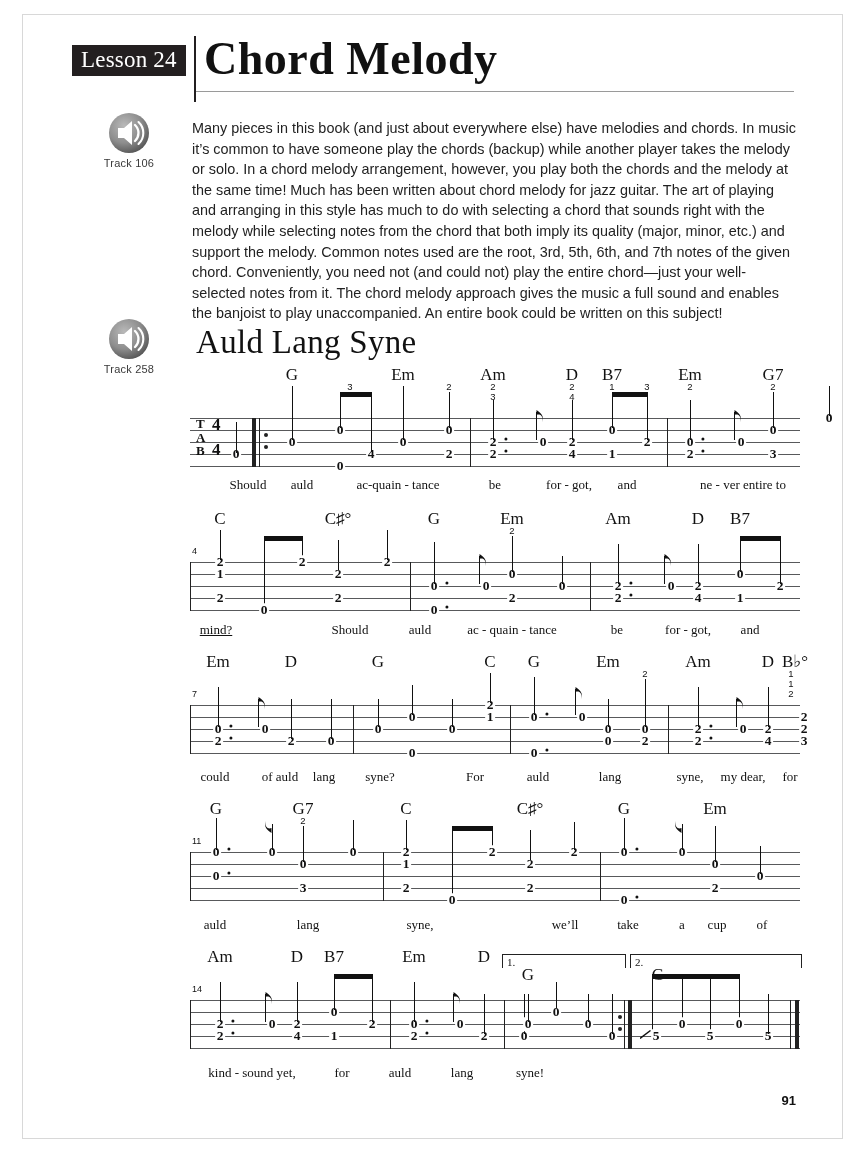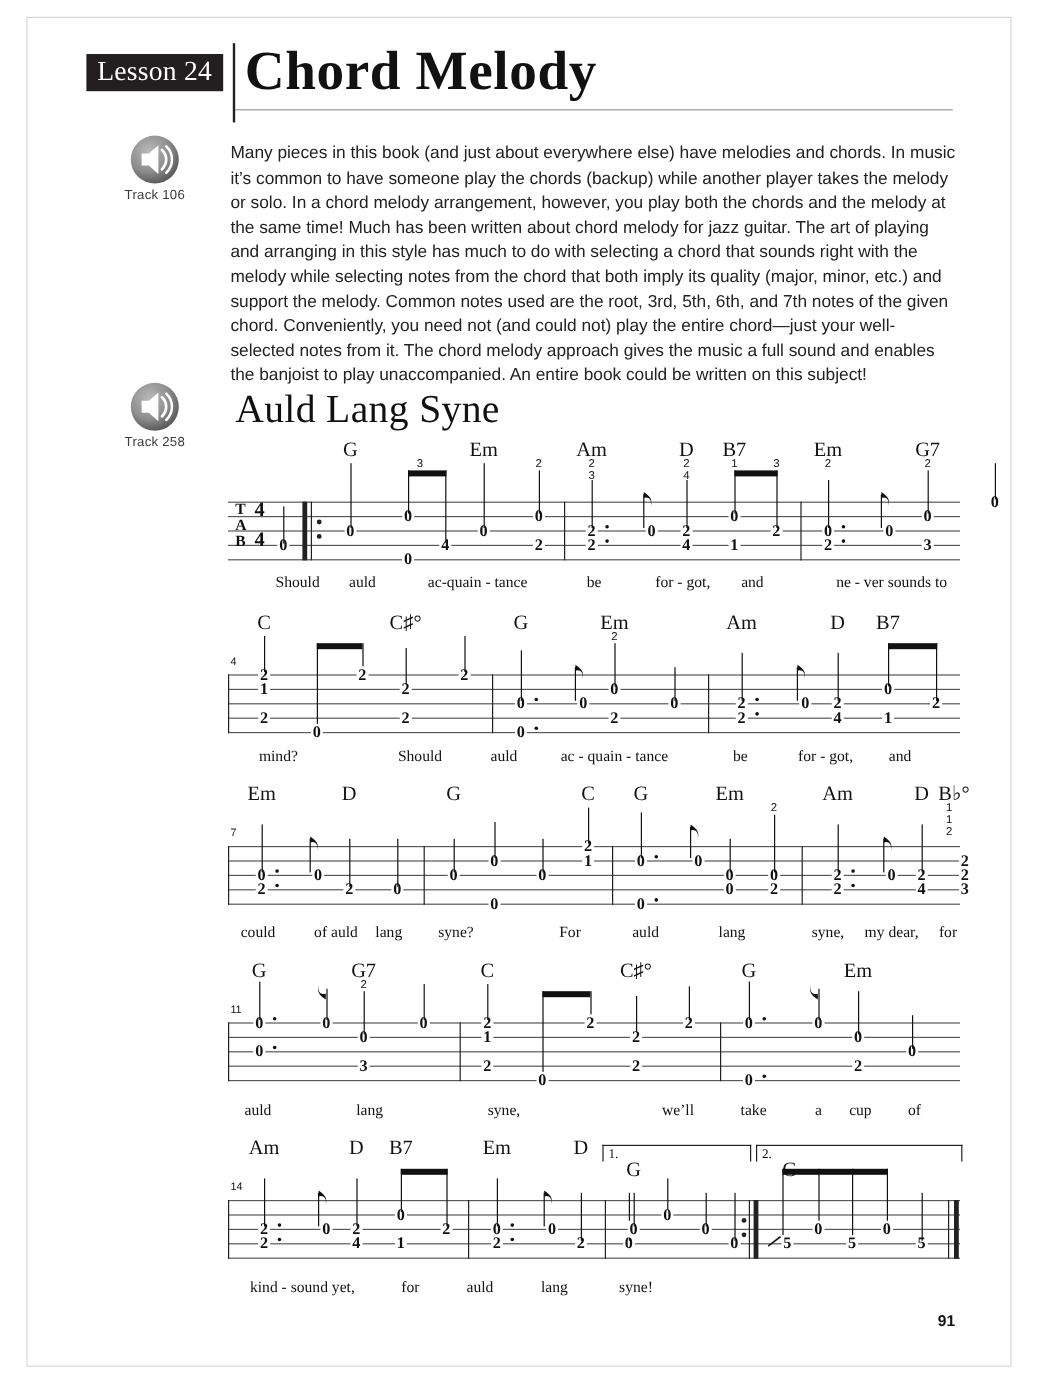--- a/index.html
+++ b/index.html
@@ -462,21 +462,21 @@
 
   </div>
 
   <div class="lyrics" style="top:478px;">
     <div class="lyr" style="left:58px;">Should</div>
     <div class="lyr" style="left:112px;">auld</div>
     <div class="lyr" style="left:208px;">ac-quain - tance</div>
     <div class="lyr" style="left:305px;">be</div>
     <div class="lyr" style="left:379px;">for - got,</div>
     <div class="lyr" style="left:437px;">and</div>
-    <div class="lyr" style="left:553px;">ne - ver sounds to</div>
+    <div class="lyr" style="left:553px;">ne - ver entire to</div>
   </div>
 
   <div class="system" id="sys2" style="top:562px; height:50px;">
     <div class="staff">
       <div class="sline l0"></div>
         <div class="sline l1"></div>
         <div class="sline l2"></div>
       <div class="sline l3"></div>
         <div class="sline l4"></div>
     </div>
@@ -550,21 +550,21 @@
     <div class="chord" style="left:550px; top:-52px;">B7</div>
     <div class="tn" style="left:550px; top:12px;">0</div>
     <div class="tn" style="left:550px; top:36px;">1</div>
     <div class="tn" style="left:590px; top:24px;">2</div>
     <div class="beam" style="left:550px; top:-26px; width:41px;"></div>
     <div class="stem" style="left:550px; top:-26px; height:36px;"></div>
     <div class="stem" style="left:590px; top:-26px; height:48px;"></div>
   </div>
 
   <div class="lyrics" style="top:623px;">
-    <div class="lyr" style="left:42px;">mind?</div>
+    <div class="lyr" style="left:26px;text-decoration:underline;">mind?</div>
     <div class="lyr" style="left:160px;">Should</div>
     <div class="lyr" style="left:230px;">auld</div>
     <div class="lyr" style="left:322px;">ac - quain - tance</div>
     <div class="lyr" style="left:427px;">be</div>
     <div class="lyr" style="left:498px;">for - got,</div>
     <div class="lyr" style="left:560px;">and</div>
   </div>
 
   <div class="system" id="sys3" style="top:705px; height:50px;">
     <div class="staff">

